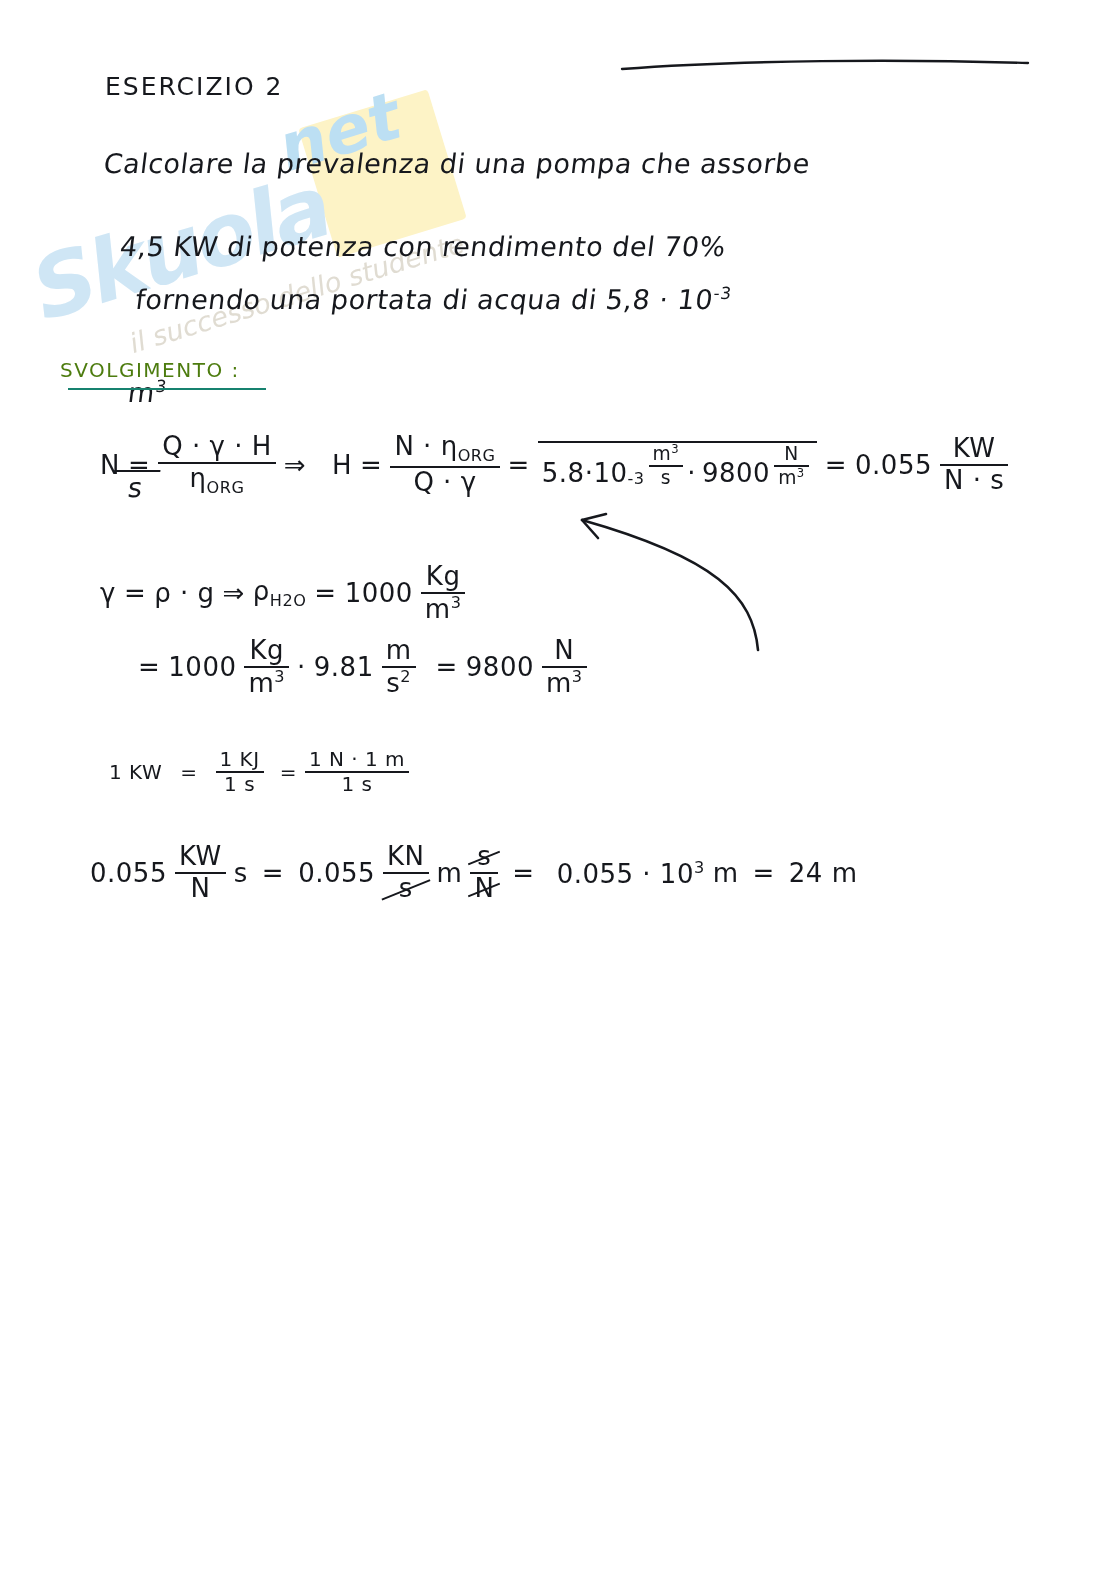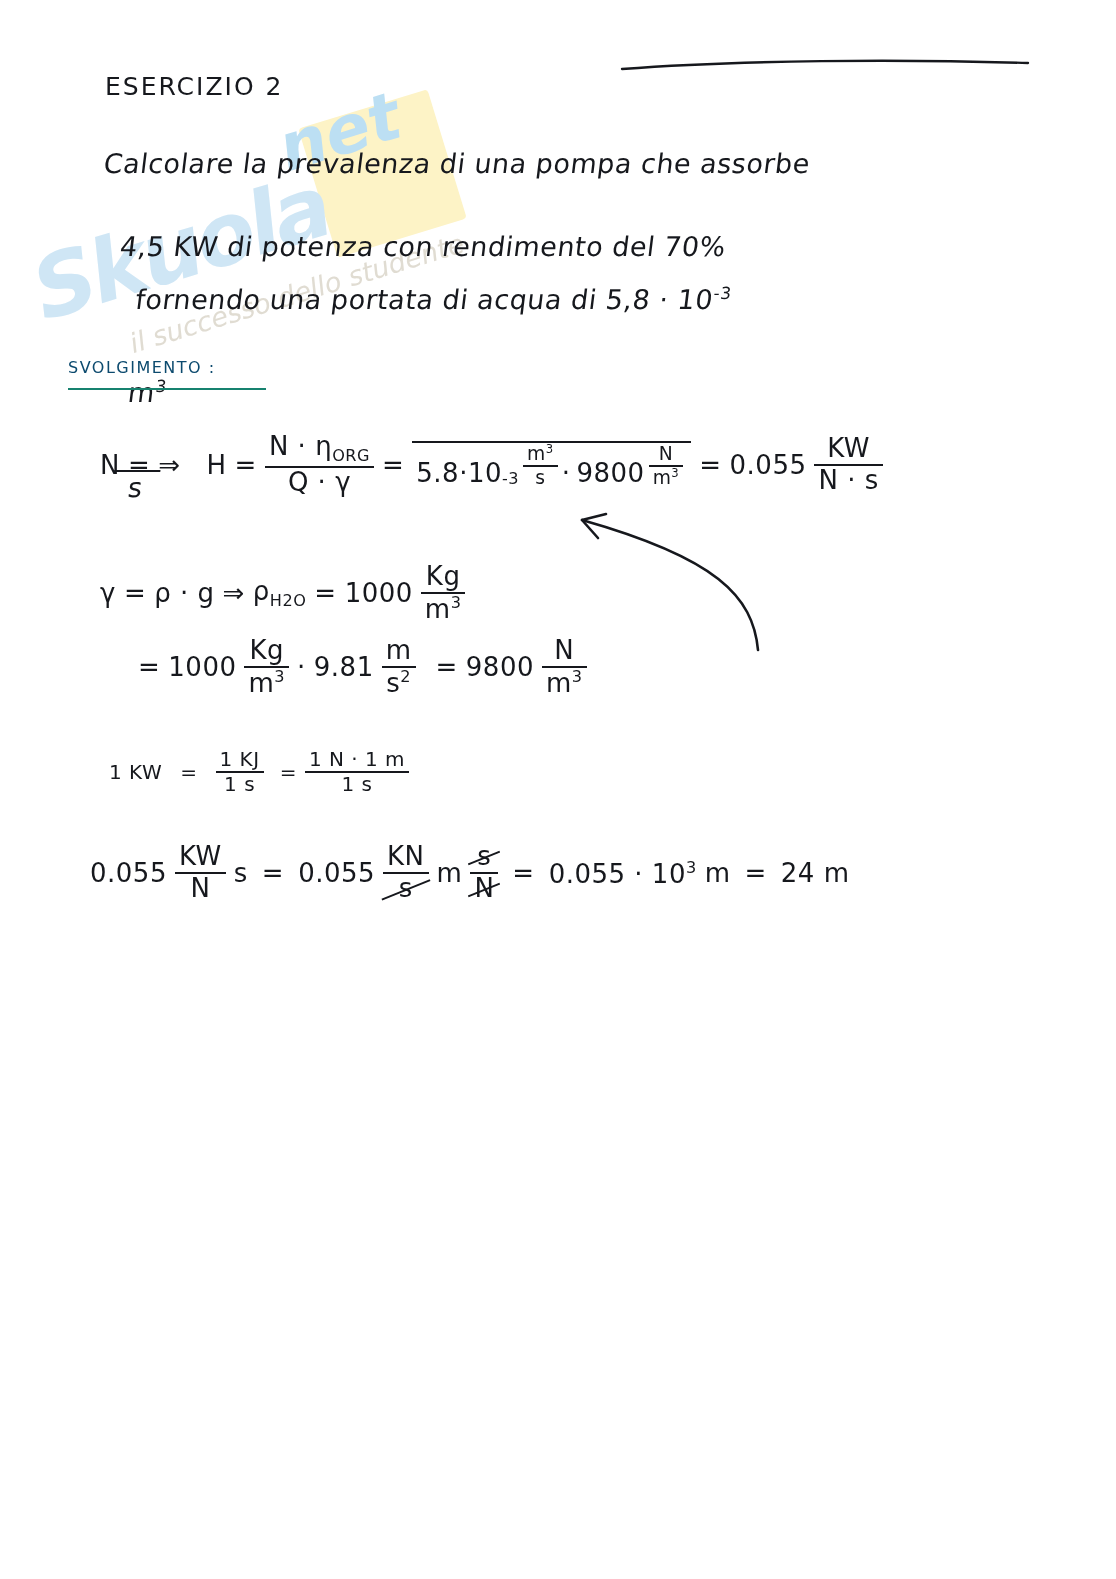--- a/index.html
+++ b/index.html
@@ -103,23 +103,23 @@
   #title {
     left: 105px; top: 72px;
     font-size: 25px;
     letter-spacing: 2px;
   }
   #stmt-l1 { left: 104px; top: 148px; font-size: 27px; }
   #stmt-l2 { left: 104px; top: 200px; font-size: 27px; }
   #stmt-l3 { left: 104px; top: 252px; font-size: 27px; }
 
   #svol {
-    left: 68px; top: 358px;
-    font-size: 16px;
-    color: #0c4a6e;
+    left: 60px; top: 358px;
+    font-size: 20px;
+    color: #4d7c0f;
     letter-spacing: 1.5px;
   }
   #svol-underline {
     position: absolute;
     left: 68px; top: 388px;
     width: 198px; height: 2px;
     background: #17826f;
     z-index: 3;
   }
 
@@ -193,20 +193,24 @@
     <span class="den">s</span>
   </span>
 </div>
 
 <div class="blk hw" id="svol">SVOLGIMENTO :</div>
 <div id="svol-underline"></div>
 
 <div class="eqrow hw" id="eq1">
   <span>N</span>
   <span>=</span>
+  <span class="frac">
+    <span class="num">Q · γ · H</span>
+    <span class="den"><span>η</span><sub class="s">ORG</sub></span>
+  </span>
   <span>⇒</span>
   <span style="margin-left:22px">H</span>
   <span>=</span>
   <span class="frac">
     <span class="num"><span>N · η</span><sub class="s">ORG</sub></span>
     <span class="den">Q · γ</span>
   </span>
   <span>=</span>
   <span class="frac">
     <span class="den" style="display:flex;align-items:flex-end;justify-content:center;">
@@ -298,17 +302,17 @@
   <span class="frac">
     <span class="num">KN</span>
     <span class="den strike">s</span>
   </span>
   <span>m</span>
   <span class="frac">
     <span class="num strike">s</span>
     <span class="den strike">N</span>
   </span>
   <span style="margin-left:10px">=</span>
-  <span style="margin-left:10px"><span>0.055 · 10</span><sup class="s">3</sup></span>
+  <span style="margin-left:18px"><span>0.055 · 10</span><sup class="s">3</sup></span>
   <span>m</span>
   <span style="margin-left:10px">=</span>
   <span style="margin-left:10px">24 m</span>
 </div>
 
 </body></html>

